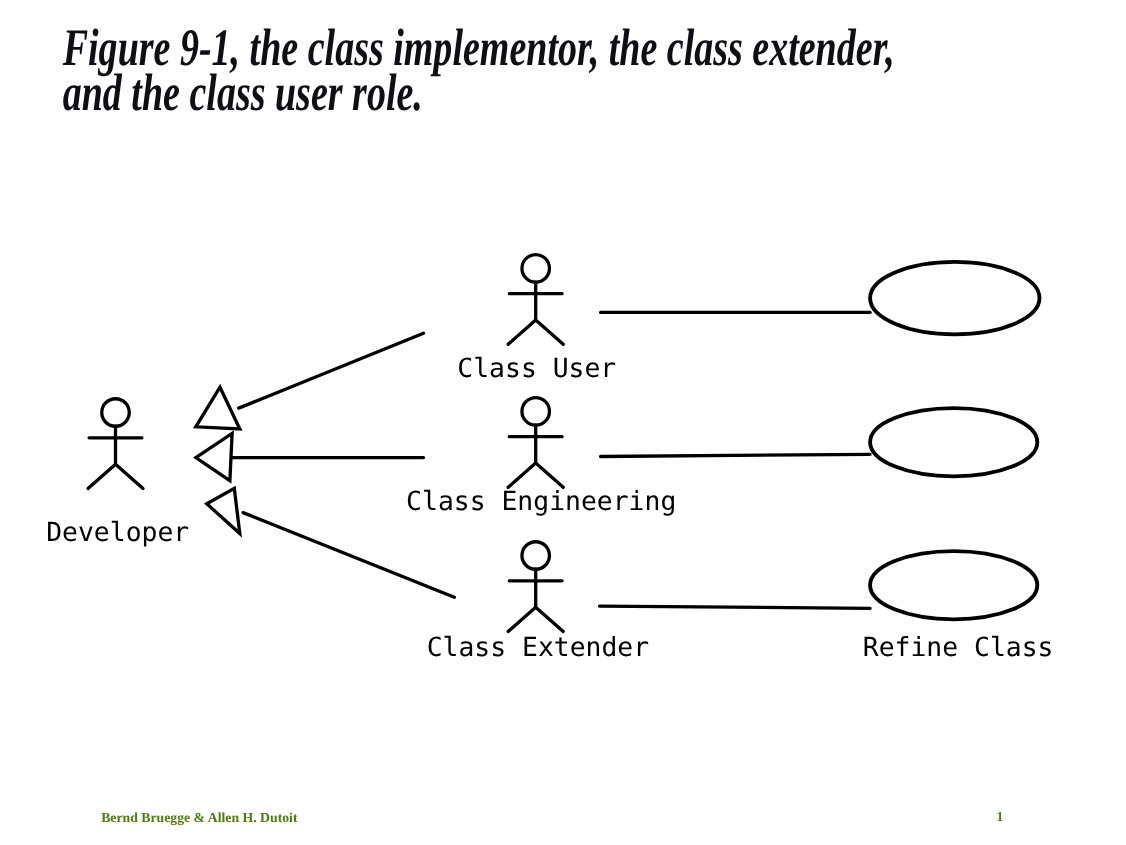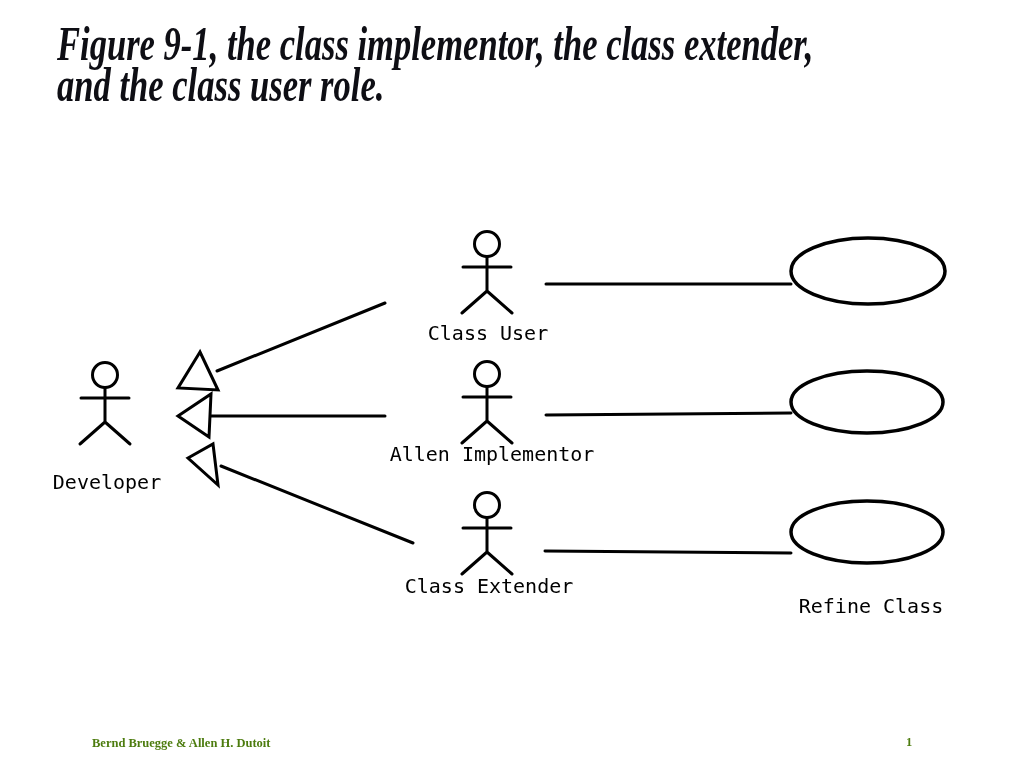--- a/index.html
+++ b/index.html
@@ -30,21 +30,21 @@
   
   .diagram-svg {
     position: absolute; left: 0; top: 0;
     width: 1024px; height: 768px;
   }
 
   
   .dlabel {
     position: absolute;
     font-family: "DejaVu Sans Mono", monospace;
-    font-size: 20px;
+    font-size: 24px;
     line-height: 1;
     color: #000000;
     white-space: nowrap;
     transform: translateX(-50%);
   }
 
   
   .footer-text {
     position: absolute;
     font-family: "Liberation Serif", serif;
@@ -104,20 +104,20 @@
       </g>
 
       <ellipse cx="868" cy="271" rx="77" ry="33" stroke-width="3.5"></ellipse>
       <ellipse cx="867" cy="402" rx="76" ry="31" stroke-width="3.5"></ellipse>
       <ellipse cx="867" cy="532" rx="76" ry="31" stroke-width="3.5"></ellipse>
     </g>
   </svg>
 
   <div class="dlabel" style="left:107px; top:472px;">Developer</div>
   <div class="dlabel" style="left:488px; top:323px;">Class User</div>
-  <div class="dlabel" style="left:492px; top:444px;">Allen Implementor</div>
+  <div class="dlabel" style="left:492px; top:444px;">Class Engineering</div>
   <div class="dlabel" style="left:489px; top:576px;">Class Extender</div>
-  <div class="dlabel" style="left:871px; top:576px;margin-top:20px;">Refine Class</div>
+  <div class="dlabel" style="left:871px; top:576px;">Refine Class</div>
 
   <div class="footer-text footer-author">Bernd Bruegge &amp; Allen H. Dutoit</div>
   <div class="footer-text footer-page">1</div>
 
 </div>
 
 </body></html>

